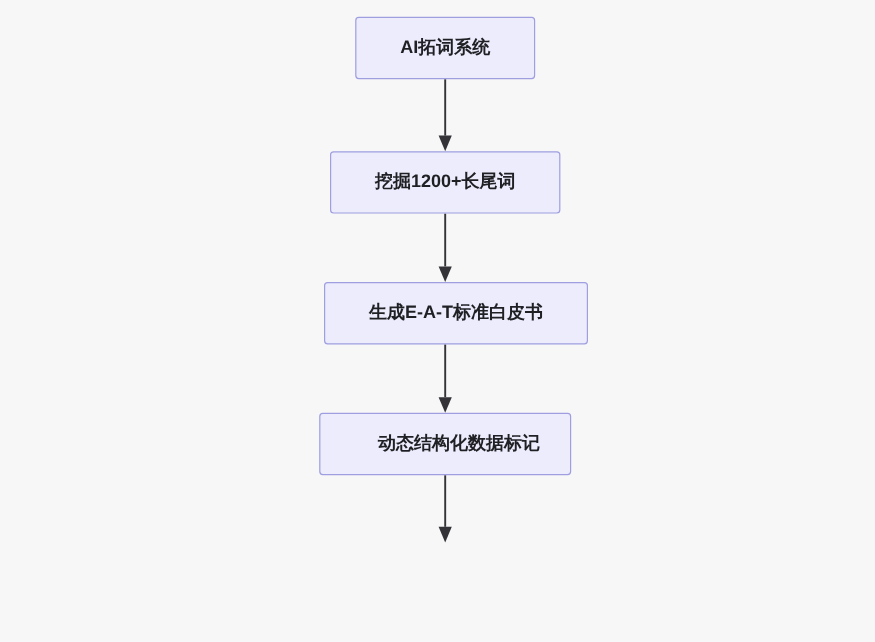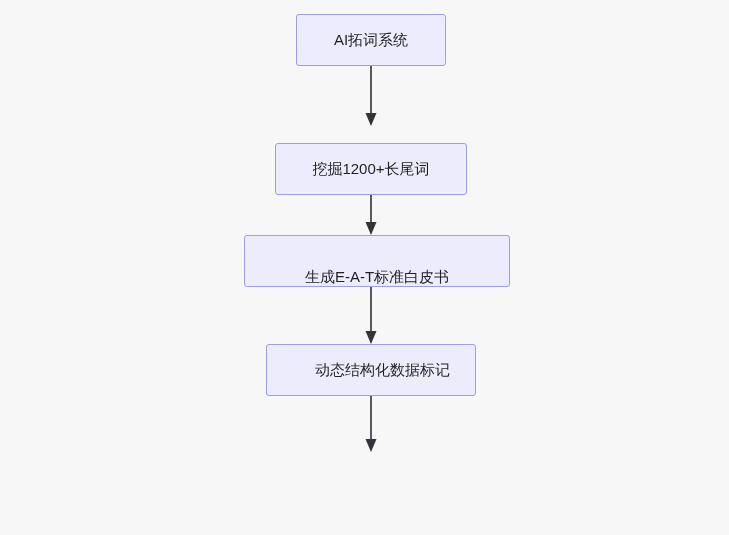--- a/index.html
+++ b/index.html
@@ -27,20 +27,21 @@
     background: #ececfd;
     border: 1px solid #9e9ee0;
     border-radius: 3px;
     color: #1f2023;
     font-size: 15px;
     line-height: 1.2;
     white-space: nowrap;
   }
   .node-label {
     display: block;
+    font-weight: bold;
   }
   .edge {
     position: absolute;
     left: 0;
     top: 0;
     width: 729px;
     height: 535px;
     overflow: visible;
     pointer-events: none;
   }
@@ -74,25 +75,25 @@
     <g>
       <path d="M371,396 L371,439"></path>
       <polygon points="371,452 365.5,439 376.5,439"></polygon>
     </g>
   </svg>
 
   <div class="node" style="left:296px; top:14px; width:150px; height:52px;">
     <span class="node-label">AI拓词系统</span>
   </div>
 
-  <div class="node" style="left:275px; top:126px; width:192px; height:52px;margin-top:17px;">
+  <div class="node" style="left:275px; top:126px; width:192px; height:52px;">
     <span class="node-label">挖掘1200+长尾词</span>
   </div>
 
-  <div class="node" style="left:244px; top:235px; width:266px; height:52px;align-items:flex-end;">
+  <div class="node" style="left:270px; top:235px; width:220px; height:52px;">
     <span class="node-label">生成E-A-T标准白皮书</span>
   </div>
 
   <div class="node" style="left:266px; top:344px; width:210px; height:52px;padding-left:23px;">
     <span class="node-label">动态结构化数据标记</span>
   </div>
 
 
 </div>
 

